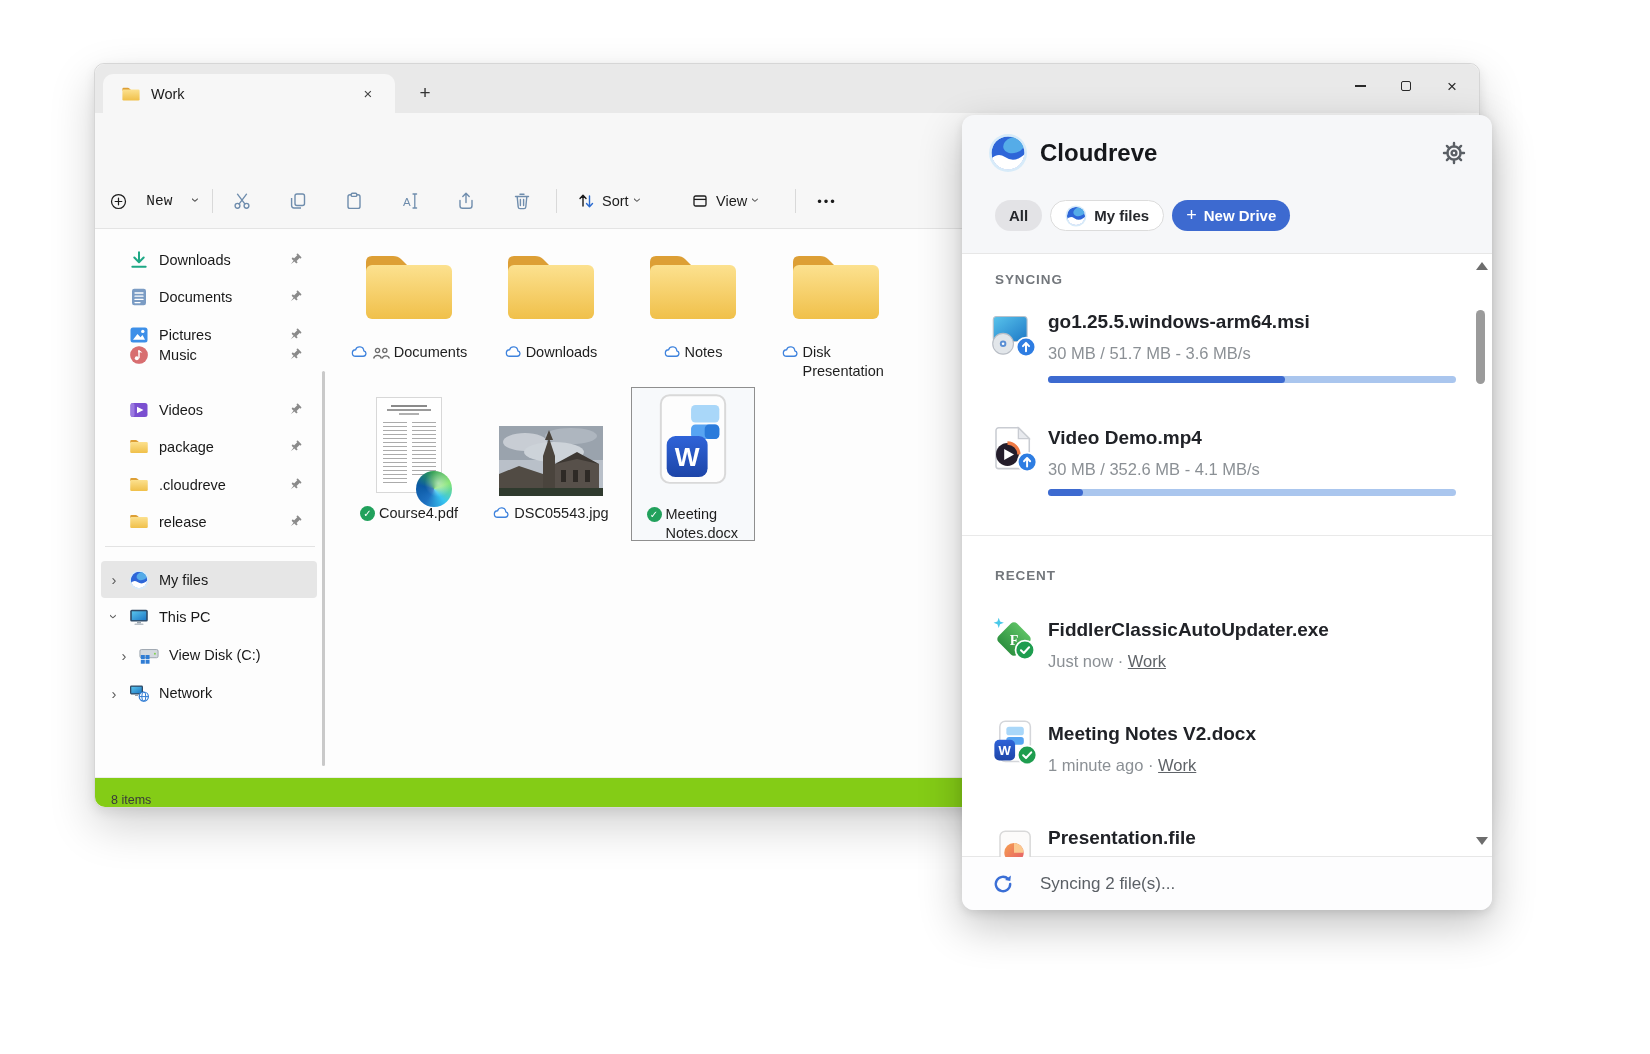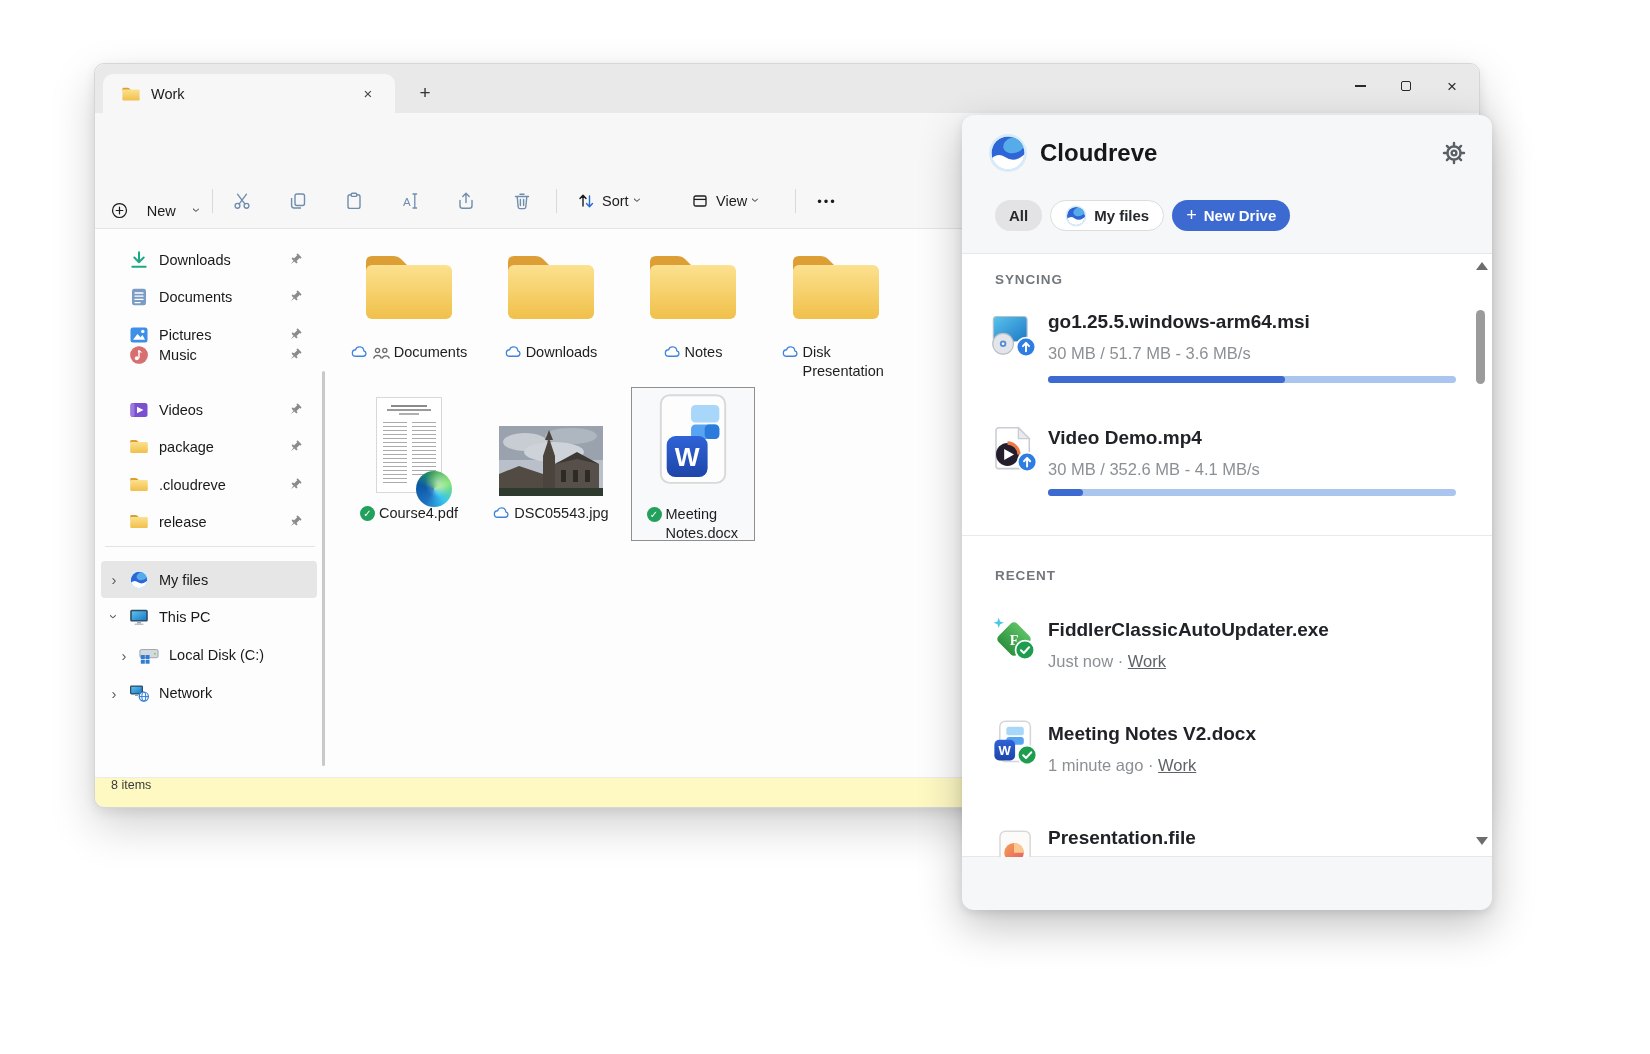--- a/index.html
+++ b/index.html
@@ -32,21 +32,21 @@
     display:flex; align-items:center; justify-content:center; }
   .breadcrumb-box { position:absolute; left:248px; top:62px; width:792px; height:34px;
     background:#fcfcfc; border:1px solid #e9e9e9; border-radius:5px;
     display:flex; align-items:center; padding:0 12px; gap:9px; }
   .crumb { font-size:14.5px; color:#1a1a1a; white-space:nowrap; }
   .crumb-chev { font-size:16px; color:#5f5f5f; transform:translateY(-1px); }
 
   .toolbar { position:absolute; left:0; top:109px; right:0; height:56px; background:#f7f7f7;
     border-bottom:1px solid #e4e4e4; }
   .tb-new { position:absolute; left:14px; top:10px; height:36px; width:92px; border-radius:5px;
-    display:flex; align-items:flex-end; justify-content:center; gap:19px; font-size:14.5px; color:#1b1b1b; }
+    display:flex; align-items:center; justify-content:center; gap:19px; font-size:14.5px; color:#1b1b1b;font-family:Liberation Mono, monospace; }
   .tb-sep { position:absolute; top:16px; width:1px; height:24px; background:#d9d9d9; }
   .tb-ic { position:absolute; top:10px; width:44px; height:36px; border-radius:5px;
     display:flex; align-items:center; justify-content:center; }
   .tb-drop { position:absolute; top:10px; height:36px; border-radius:5px;
     display:flex; align-items:center; gap:7px; padding:0 10px; font-size:14.5px; color:#1b1b1b; }
   .chev-down { display:inline-block; transform:rotate(90deg) translateX(-1px); font-size:14px; color:#555; }
   .tb-more { position:absolute; top:10px; width:40px; height:36px; display:flex; align-items:center;
     justify-content:center; font-size:13px; letter-spacing:2px; color:#1b1b1b; }
 
   .content { position:absolute; left:0; top:165px; right:0; height:550px; background:#fdfdfd; }
@@ -63,22 +63,22 @@
   .tile { position:absolute; width:142px; }
   .tile-label { position:absolute; left:0; right:0; display:flex; justify-content:center; gap:4px;
     font-size:14.5px; color:#1e1e1e; line-height:19px; }
   .tile-label .txt { text-align:left; }
   .badge-check { width:15px; height:15px; border-radius:50%; background:#21a15c; color:#fff;
     font-size:10px; line-height:15px; text-align:center; flex:0 0 auto; margin-top:2px; }
   .cloud-ic { width:17px; height:13px; flex:0 0 auto; margin-top:3px; }
   .ppl-ic { width:18px; height:13px; flex:0 0 auto; margin-top:4px; }
   .sel-box { position:absolute; border:1px solid #8f8f8f; background:rgba(230,238,248,.25); }
 
-  .statusbar { position:absolute; left:0; bottom:0; right:0; height:30px; background:#fef9c3;
-    border-top:1px solid #ececec; border-radius:0 0 10px 10px; display:flex; align-items:flex-start; }
+  .statusbar { position:absolute; left:0; bottom:0; right:0; height:30px; background:#84cc16;
+    border-top:1px solid #ececec; border-radius:0 0 10px 10px; display:flex; align-items:flex-end; }
   .status-txt { margin-left:16px; font-size:12.5px; color:#3a3a3a; }
 
   
   #panel { position:absolute; left:962px; top:115px; width:530px; height:795px;
     background:#f6f7f9; border-radius:12px;
     box-shadow:0 16px 44px rgba(0,0,0,.24), 0 3px 10px rgba(0,0,0,.10); }
   .p-logo { position:absolute; left:26px; top:18px; width:40px; height:40px; }
   .p-title { position:absolute; left:78px; top:24px; font-size:24px; font-weight:700; color:#15171b; }
   .p-gear { position:absolute; right:26px; top:26px; width:24px; height:24px; }
   .chips { position:absolute; left:33px; top:85px; display:flex; gap:8px; }
@@ -422,21 +422,21 @@
         <svg class="side-ic" viewBox="0 0 22 20">
             <rect x="1" y="4" width="20" height="9" rx="1.6" fill="#d4d9df" stroke="#98a0aa" stroke-width="1"></rect>
             <circle cx="17.5" cy="8.5" r="1.1" fill="#7fd34f"></circle>
             <g fill="#2f7cd4">
               <rect x="2" y="10" width="4.4" height="4.4"></rect>
               <rect x="7.2" y="10" width="4.4" height="4.4"></rect>
               <rect x="2" y="15.2" width="4.4" height="4.4"></rect>
               <rect x="7.2" y="15.2" width="4.4" height="4.4"></rect>
             </g>
           </svg>
-        <span class="side-label">Local Disk (C:)</span>
+        <span class="side-label">View Disk (C:)</span>
       </div>
       <div class="side-row" style="top:445.5px">
         <span class="side-chev">›</span>
         <svg class="side-ic" viewBox="0 0 20 20">
             <rect x="1" y="2.5" width="13" height="9" rx="1.4" fill="#2f4a66"></rect>
             <rect x="2.3" y="3.8" width="10.4" height="6.4" fill="url(#screeng)"></rect>
             <rect x="6" y="11.5" width="3" height="1.5" fill="#9aa4ae"></rect>
             <circle cx="14.8" cy="13.6" r="4.6" fill="#ffffff" stroke="#2f7cd4" stroke-width="1.2"></circle>
             <ellipse cx="14.8" cy="13.6" rx="2" ry="4.6" fill="none" stroke="#2f7cd4" stroke-width="1"></ellipse>
             <path d="M10.3 13.6 H19.3" stroke="#2f7cd4" stroke-width="1"></path>
@@ -669,17 +669,24 @@
 
   <div>
     <svg class="p-row-ic" style="top:714px; height:28px" viewBox="0 0 44 26">
       <rect x="9" y="2" width="28" height="37" rx="5" fill="#fcfbfa" stroke="#d9d9d9" stroke-width="1.4"></rect>
       <circle cx="22" cy="22" r="9" fill="url(#pptg)"></circle>
       <path d="M22 13 A9 9 0 0 1 31 22 L22 22 Z" fill="#fbc98f"></path>
     </svg>
     <div class="p-name" style="top:712px">Presentation.file</div>
   </div>
 
+  <div class="p-footer">
+    <svg class="sync-ic" viewBox="0 0 22 22">
+      <path d="M18.2 11 a7.2 7.2 0 1 1-2.1-5.1" stroke="#3b6fd6" stroke-width="2.4" fill="none" stroke-linecap="round"></path>
+      <path d="M18.9 2.6 L18.3 8 L13 7 Z" fill="#3b6fd6"></path>
+    </svg>
+    <span class="txt">Syncing 2 file(s)...</span>
+  </div>
 
   <div class="p-scroll-up"></div>
   <div class="p-thumb"></div>
   <div class="p-scroll-down"></div>
 </div>
 
 </body></html>

